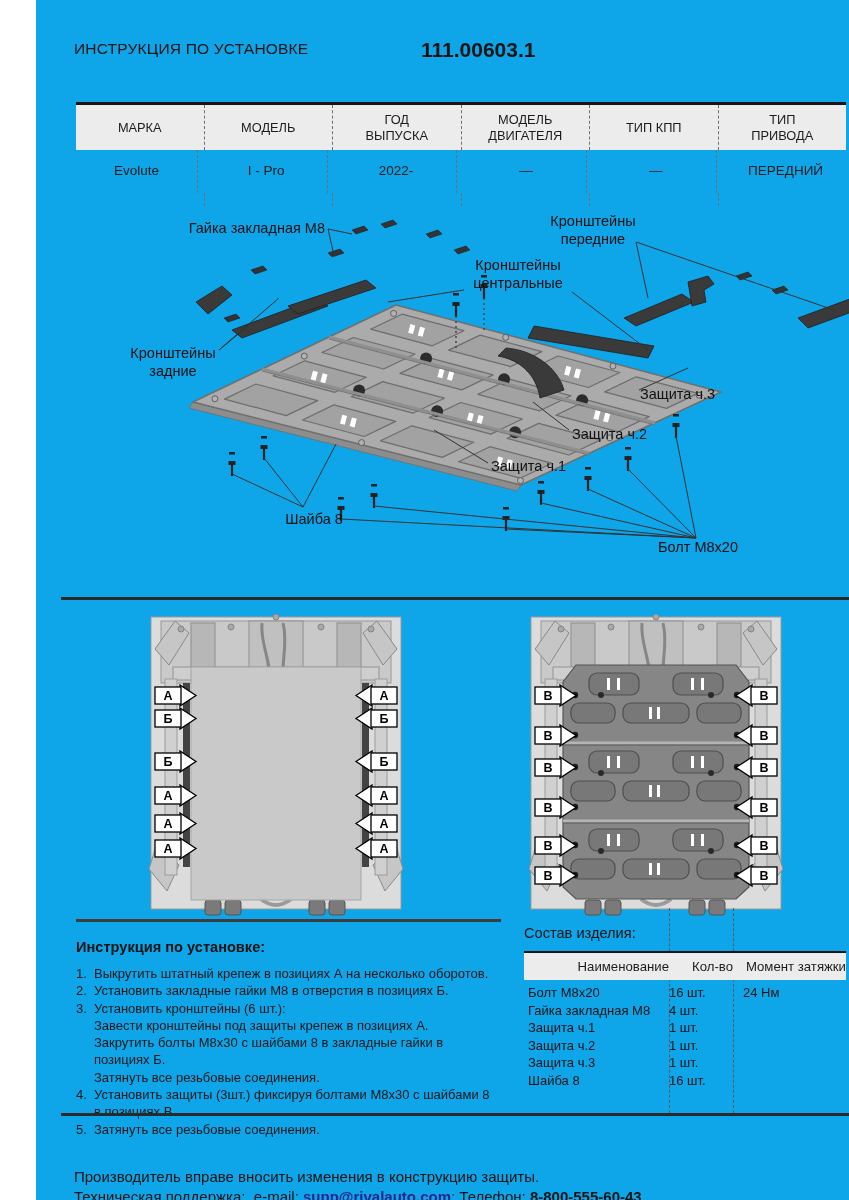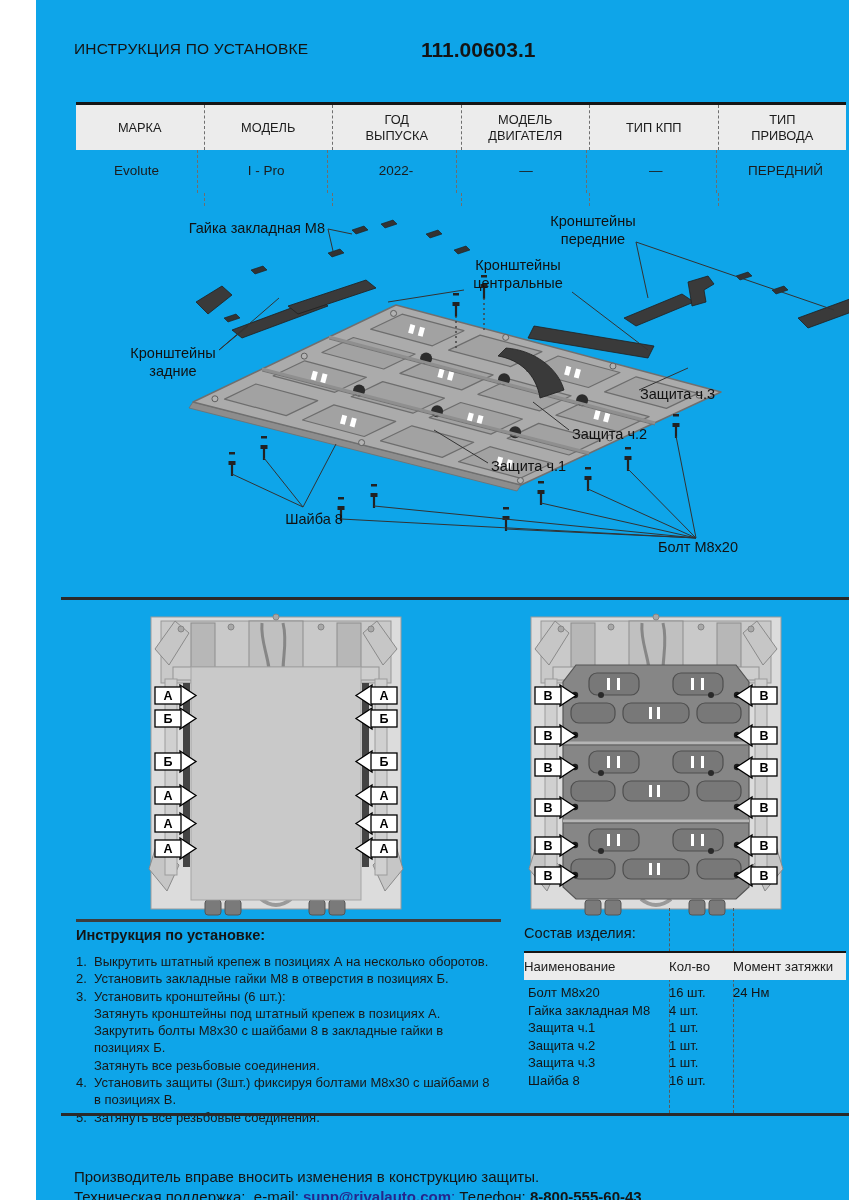--- a/index.html
+++ b/index.html
@@ -28,37 +28,37 @@
 
   
   .hdiv { left:25px; width:799px; height:3px; background:#2a2a2a; }
   #divider-mid { top:597px; }
   #divider-footer { top:1113px; }
 
   
   .vline { width:0; border-left:1.5px dashed #5a5a5a; top:908px; height:205px; }
 
   
-  #instructions { left:40px; top:919px; width:425px; border-top:3px solid #3d3d3d; padding-top:5px; }
+  #instructions { left:40px; top:919px; width:425px; border-top:3px solid #3d3d3d; padding-top:17px; }
   #instructions-title { font-size:14.6px; font-weight:bold; margin:0 0 10px 0; }
   .step { display:grid; grid-template-columns:18px 1fr; font-size:13px; line-height:17.3px; color:#181818; }
   .step .num { text-align:left; }
 
   
   #parts-block { left:488px; top:925px; width:322px; }
   #parts-title { font-size:14.6px; font-weight:normal; margin:0; }
   #parts-table { margin-top:10px; border-top:2.5px solid #161616; }
   #parts-head { display:flex; background:#ececec; height:27px; align-items:center; font-size:13.2px; color:#1c1c1c; }
-  .ph { text-align:left; }
+  .ph { text-align:right; }
   .ph-name { width:145px; } .ph-qty { width:64px; } .ph-torque { width:113px; }
   #parts-rows { margin-top:4px; }
   .parts-row { display:flex; font-size:13px; line-height:17.5px; }
   .pc-name { width:145px; padding-left:4px; box-sizing:border-box; }
   .pc-qty { width:64px; }
-  .pc-torque { width:113px; box-sizing:border-box; }
+  .pc-torque { width:113px; padding-left:10px; box-sizing:border-box; }
 
   
   #footer { left:38px; top:1167px; font-size:15px; line-height:20px; color:#141414; }
   .email-link { color:#26268c; font-weight:bold; text-decoration:underline; }
   .email-sep { color:#26268c; text-decoration:underline; }
   .phone { font-weight:bold; }
   svg text { font-family:"Liberation Sans", sans-serif; }
 </style>
 </head>
 <body>
@@ -528,21 +528,21 @@
         <div class="step">
           <div class="num">2.</div>
           <div>
             <div class="step-line">Установить закладные гайки М8 в отверстия в позициях Б.</div>
           </div>
         </div>
         <div class="step">
           <div class="num">3.</div>
           <div>
             <div class="step-line">Установить кронштейны (6 шт.):</div>
-            <div class="step-line">Затянуть кронштейны под штатный крепеж в позициях А.</div>
+            <div class="step-line">Завести кронштейны под защиты крепеж в позициях А.</div>
             <div class="step-line">Закрутить болты М8х30 с шайбами 8 в закладные гайки в позициях Б.</div>
             <div class="step-line">Затянуть все резьбовые соединения.</div>
           </div>
         </div>
         <div class="step">
           <div class="num">4.</div>
           <div>
             <div class="step-line">Установить защиты (3шт.) фиксируя болтами М8х30 с шайбами 8</div>
             <div class="step-line">в позициях В.</div>
           </div>

